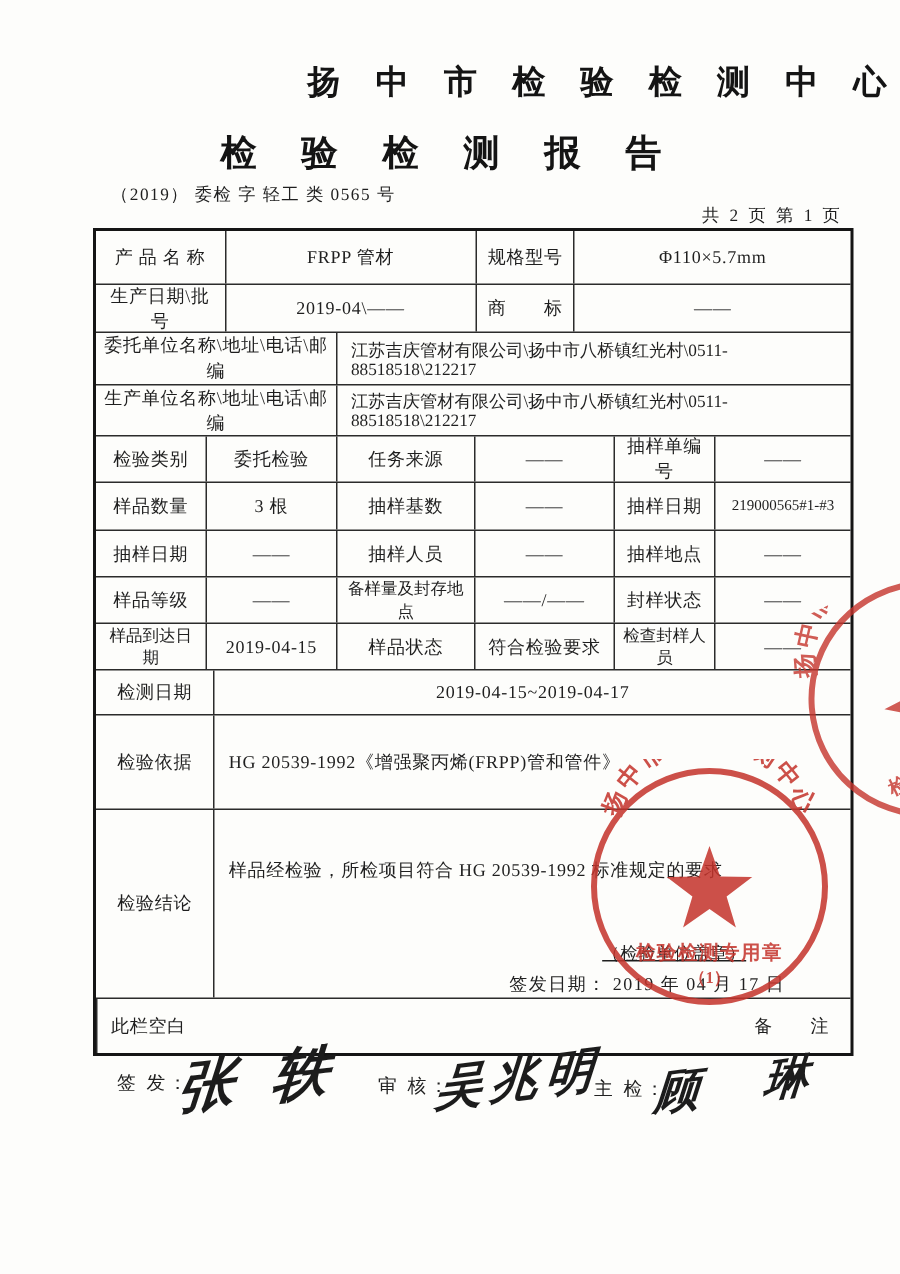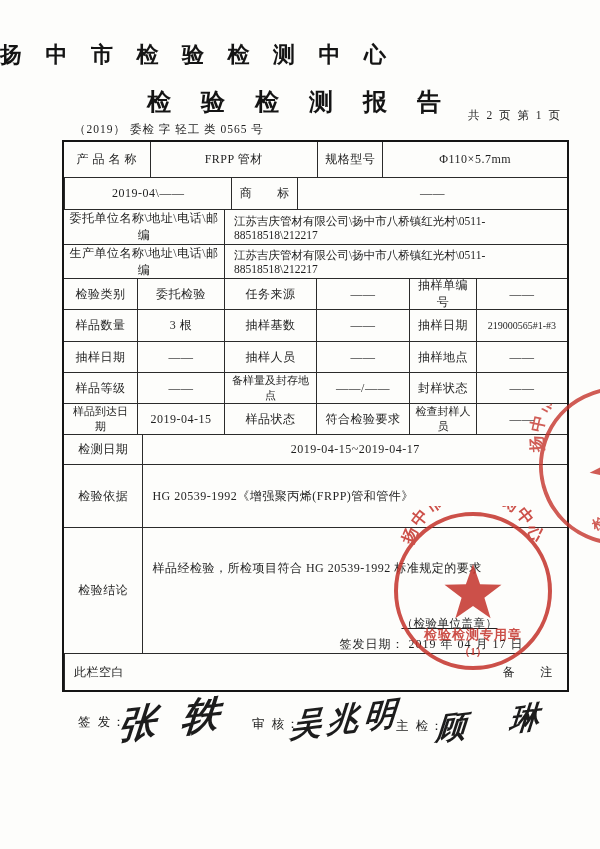--- a/index.html
+++ b/index.html
@@ -2,28 +2,28 @@
 <html><head>
 <meta charset="utf-8">
 <style>
   html,body{margin:0;padding:0;background:#ffffff;}
   .page{
     position:relative; width:600px; height:849px; overflow:hidden;
     background:#fdfdfb; color:#1f1f1f;
     font-family:"Liberation Serif","DejaVu Serif",serif;
   }
   
-  .org-name{position:absolute; top:40px; left:0; width:100%; text-align:left;
+  .org-name{position:absolute; top:40px; left:0; width:100%; text-align:right;
     font-size:22px; font-weight:bold; letter-spacing:9px; color:#141414;}
   .report-title{position:absolute; top:86px; left:0; width:100%; text-align:center;
     font-size:24px; font-weight:bold; letter-spacing:12px; color:#141414;}
   .report-no{position:absolute; top:122px; left:74px; font-size:11.5px; letter-spacing:1px;}
-  .page-info{position:absolute; top:108px; left:468px; font-size:11.5px; letter-spacing:2px;}
+  .page-info{position:absolute; top:136px; left:468px; font-size:11.5px; letter-spacing:2px;}
   
-  .report-table{position:absolute; left:62px; top:140px; width:503px;
+  .report-table{position:absolute; left:62px; top:152px; width:503px;
     border:2.5px solid #151515; box-sizing:content-box; background:transparent;}
   .tr{display:flex; border-top:1px solid #2b2b2b;}
   .tr.first{border-top:none;}
   .td{border-left:1px solid #2b2b2b; box-sizing:border-box; display:flex;
       align-items:center; justify-content:center; text-align:center;
       padding:2px 4px; font-size:12px; letter-spacing:0.5px; overflow:hidden;}
   .td.first{border-left:none;}
   .td.left{justify-content:flex-start; text-align:left; padding-left:9px;}
   .td.small{font-size:11px; letter-spacing:0;}
   .td.tiny{font-size:10px; letter-spacing:0;}
@@ -57,20 +57,21 @@
   <div class="report-table">
 
     <div class="tr first" style="height:35px">
       <div class="td first ca1">产 品 名 称</div>
       <div class="td ca2">FRPP 管材</div>
       <div class="td ca3">规格型号</div>
       <div class="td ca4">Φ110×5.7mm</div>
     </div>
 
     <div class="tr" style="height:31px">
+      <div class="td first ca1">生产日期\批号</div>
       <div class="td ca2">2019-04\——</div>
       <div class="td ca3">商　　标</div>
       <div class="td ca4">——</div>
     </div>
 
     <div class="tr" style="height:34px">
       <div class="td first cb1">委托单位名称\地址\电话\邮编</div>
       <div class="td cb2 left">江苏吉庆管材有限公司\扬中市八桥镇红光村\0511-88518518\212217</div>
     </div>
 

